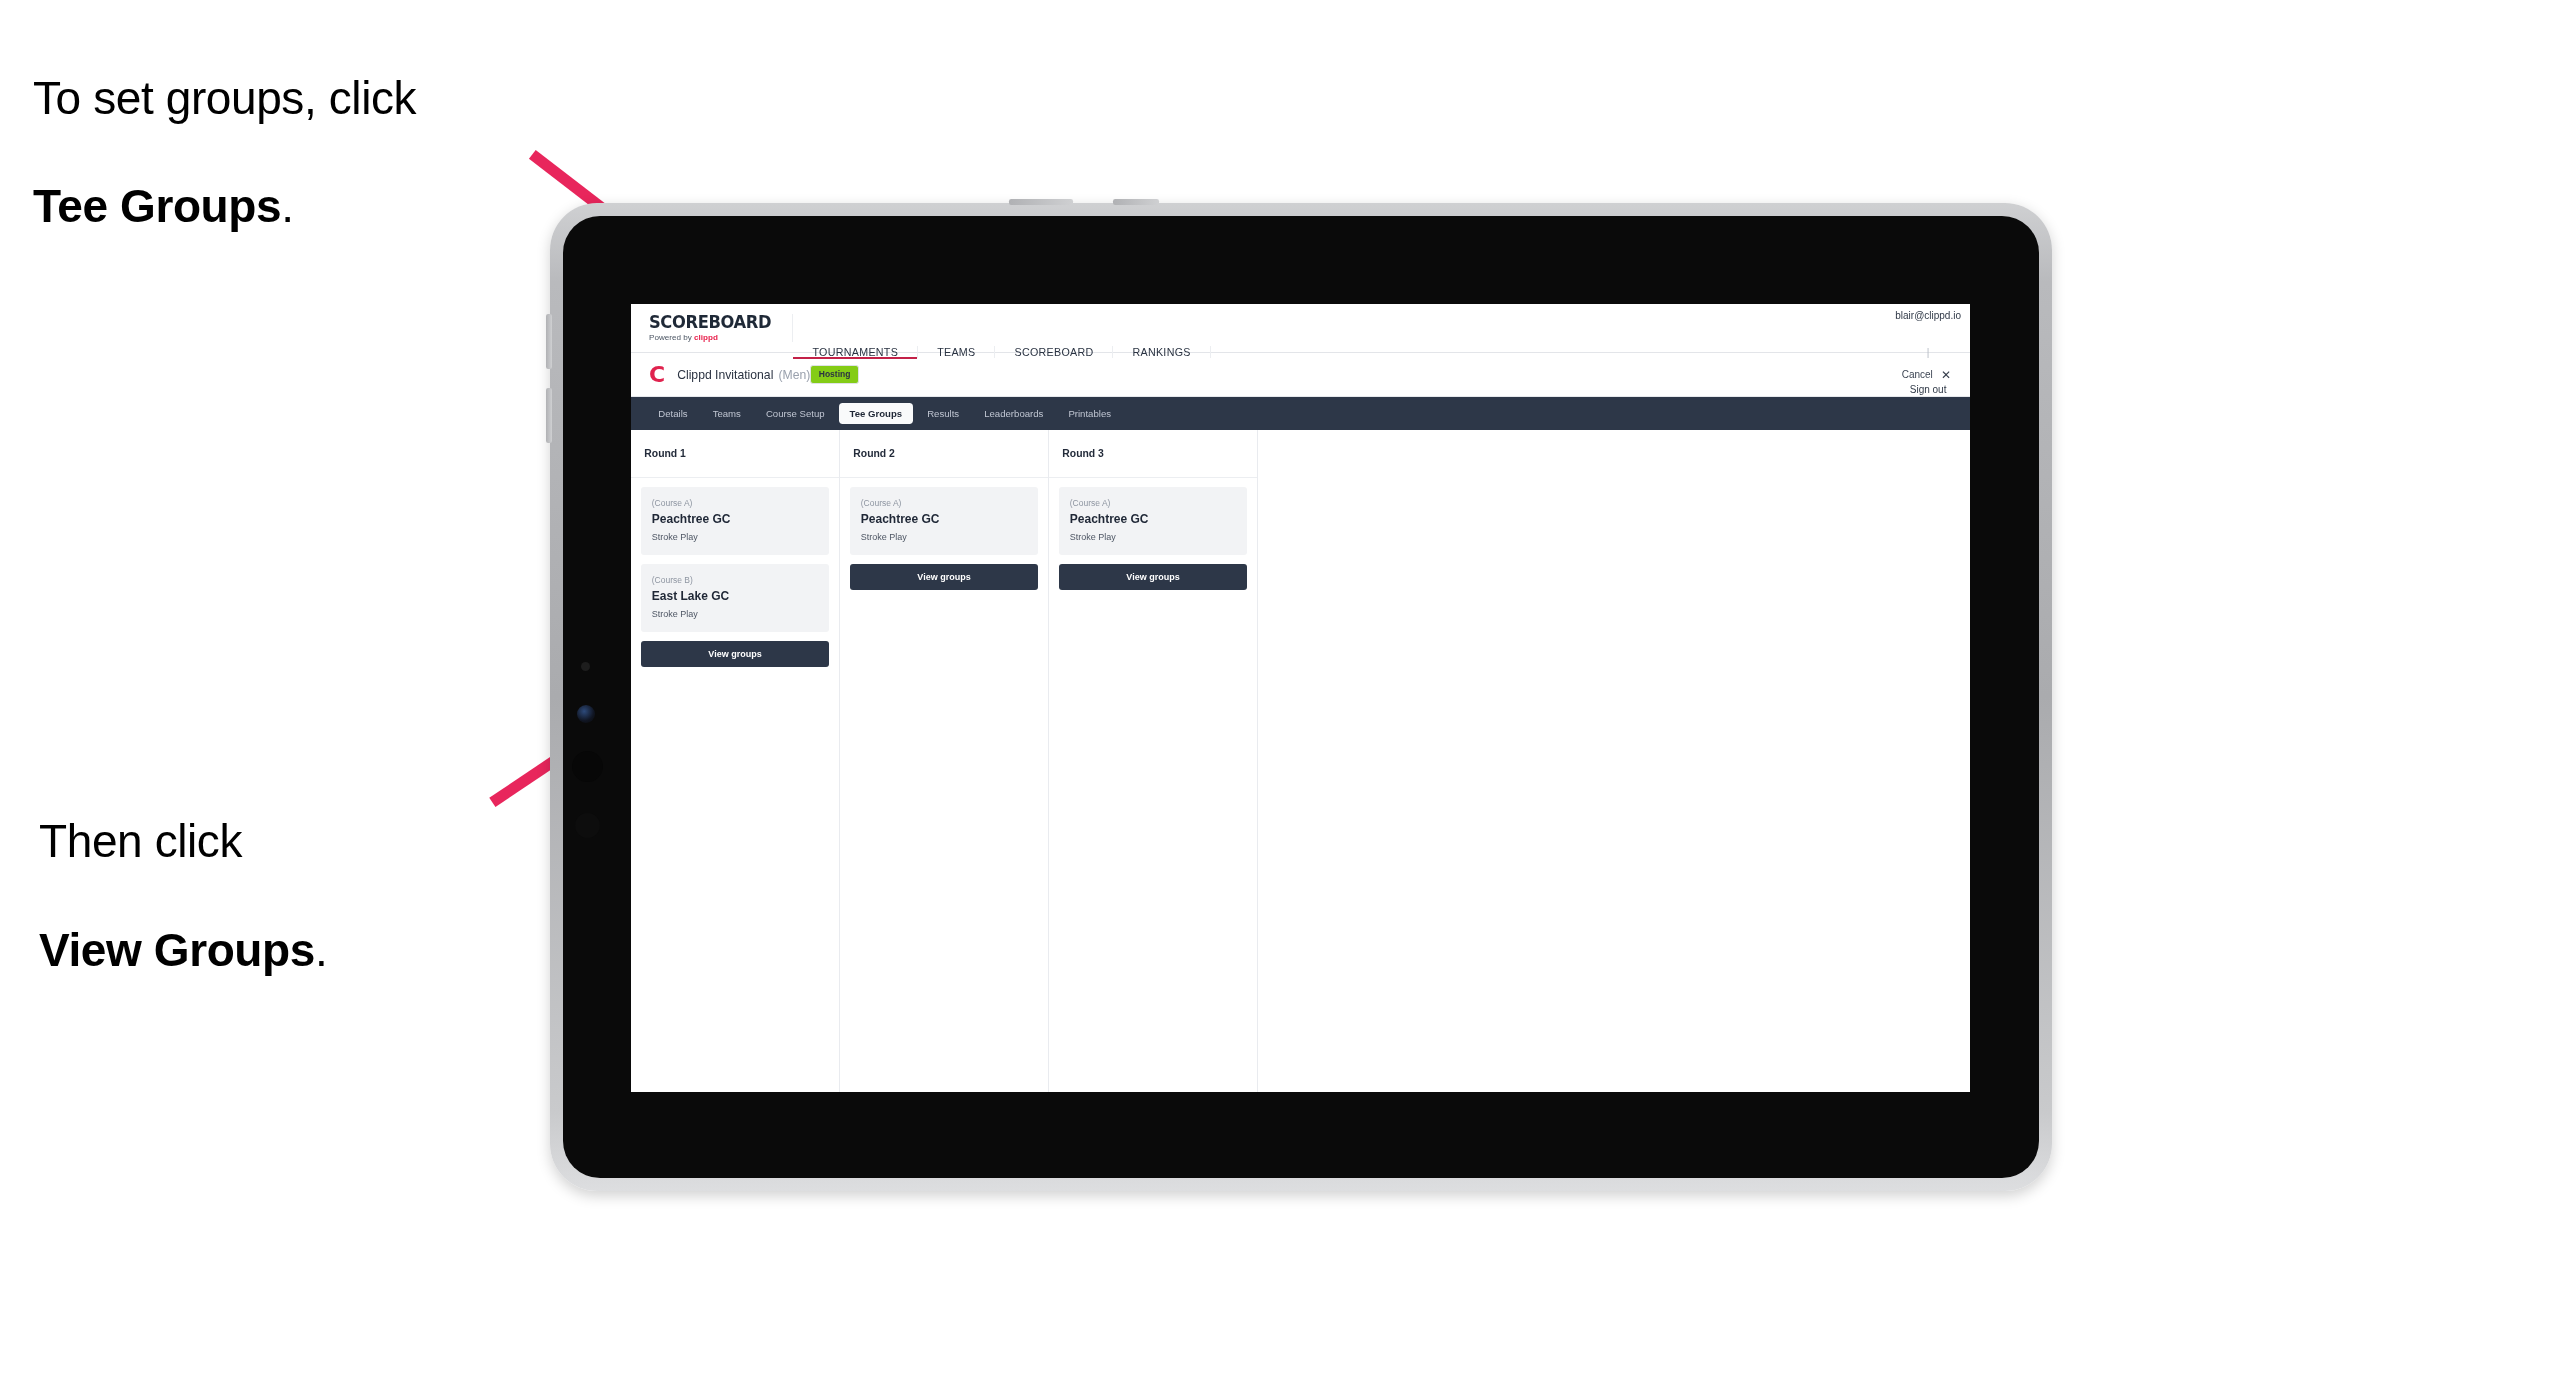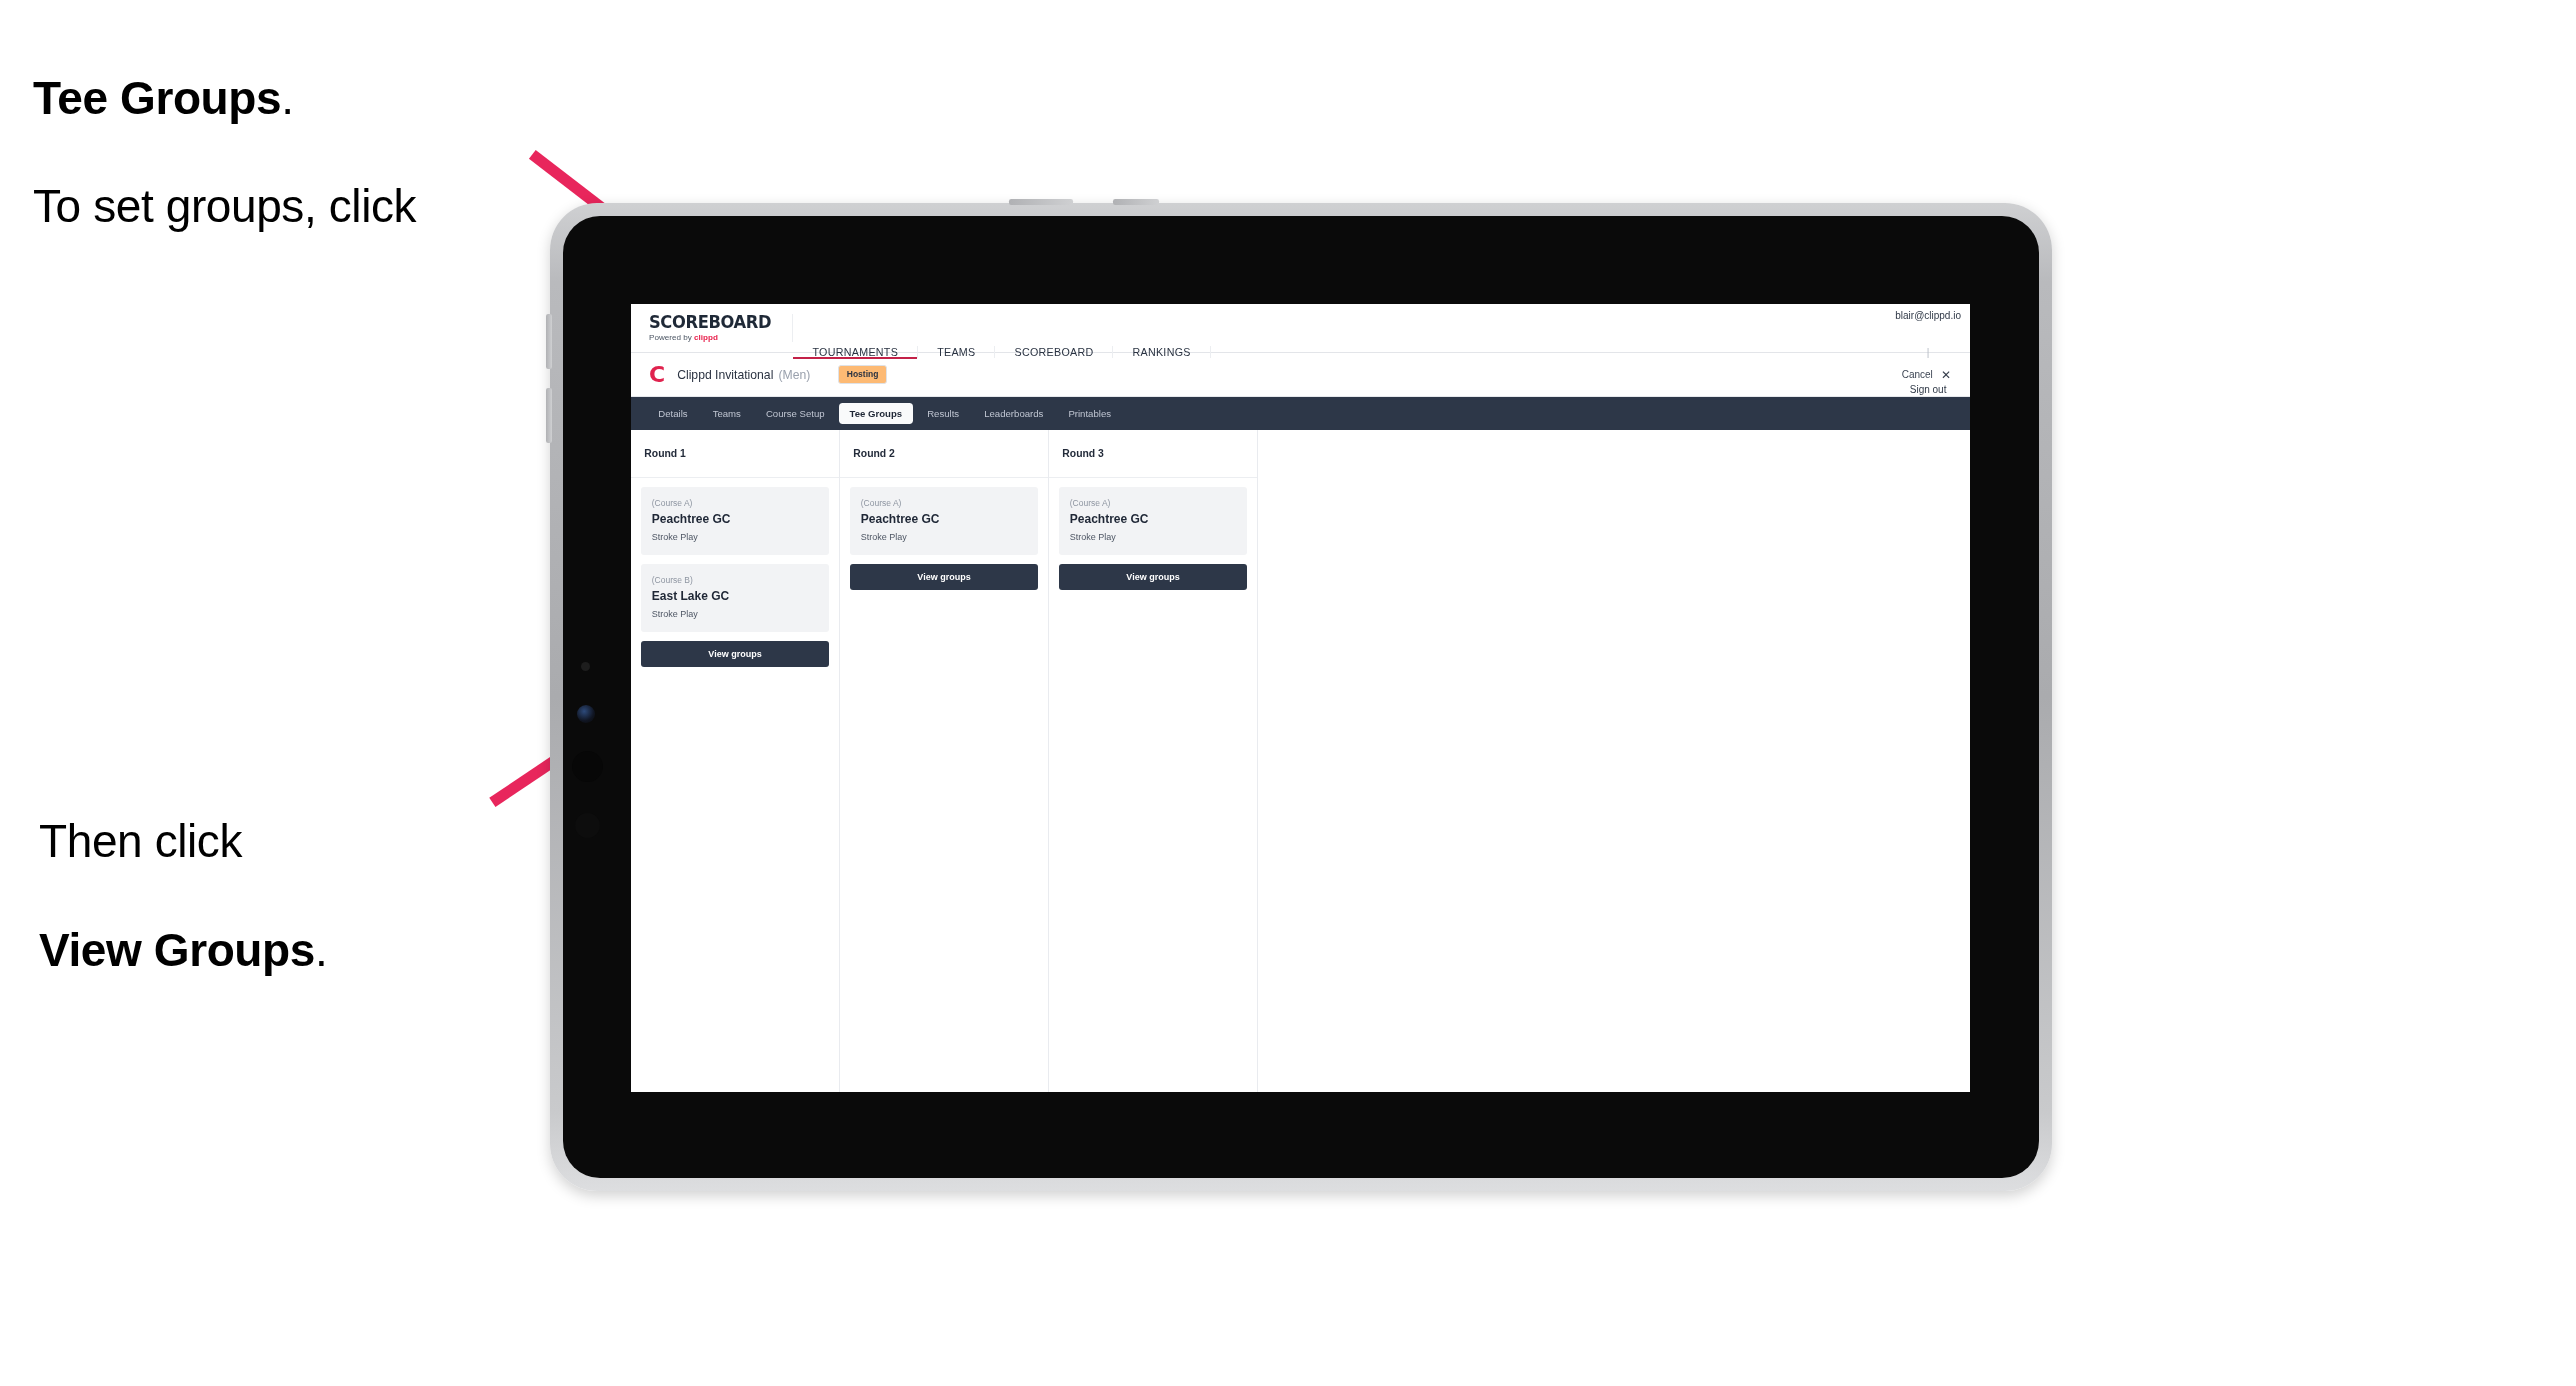--- a/index.html
+++ b/index.html
@@ -179,23 +179,22 @@
     font-size: 12.2px;
     color: #9aa1ad;
   }
   #hosting-badge {
     font-size: 8.5px;
     font-weight: bold;
     color: #2b3342;
     border: 0.7px solid #dfe2e7;
     border-radius: 3px;
     padding: 4.4px 7.4px;
-    background: #fdba74;
+    background: #84cc16;
     line-height: 1;
-    margin-left: 28px;
   }
   #cancel-wrap {
     margin-left: auto;
     display: flex;
     align-items: center;
     gap: 8.1px;
     font-size: 10px;
     color: #3c4553;
     cursor: pointer;
   }
@@ -266,22 +265,22 @@
     font-size: 9px;
     font-weight: bold;
     padding: 8.1px 0;
     cursor: pointer;
   }
 </style>
 </head>
 <body>
 
 <div class="annotation" id="ann-top">
+  <div>To set groups, click</div>
   <div><span class="strong">Tee Groups</span><span>.</span></div>
-  <div>To set groups, click</div>
 </div>
 
 <div class="annotation" id="ann-bottom">
   <div>Then click</div>
   <div><span class="strong">View Groups</span><span>.</span></div>
 </div>
 
 <svg class="arrow-svg" id="arrow-top" style="left:519px; top:144px; width:348px; height:274px;" viewBox="0 0 470 370">
   <defs>
     <marker id="ah1" markerWidth="7" markerHeight="7" refX="3.1" refY="3.5" orient="auto">

